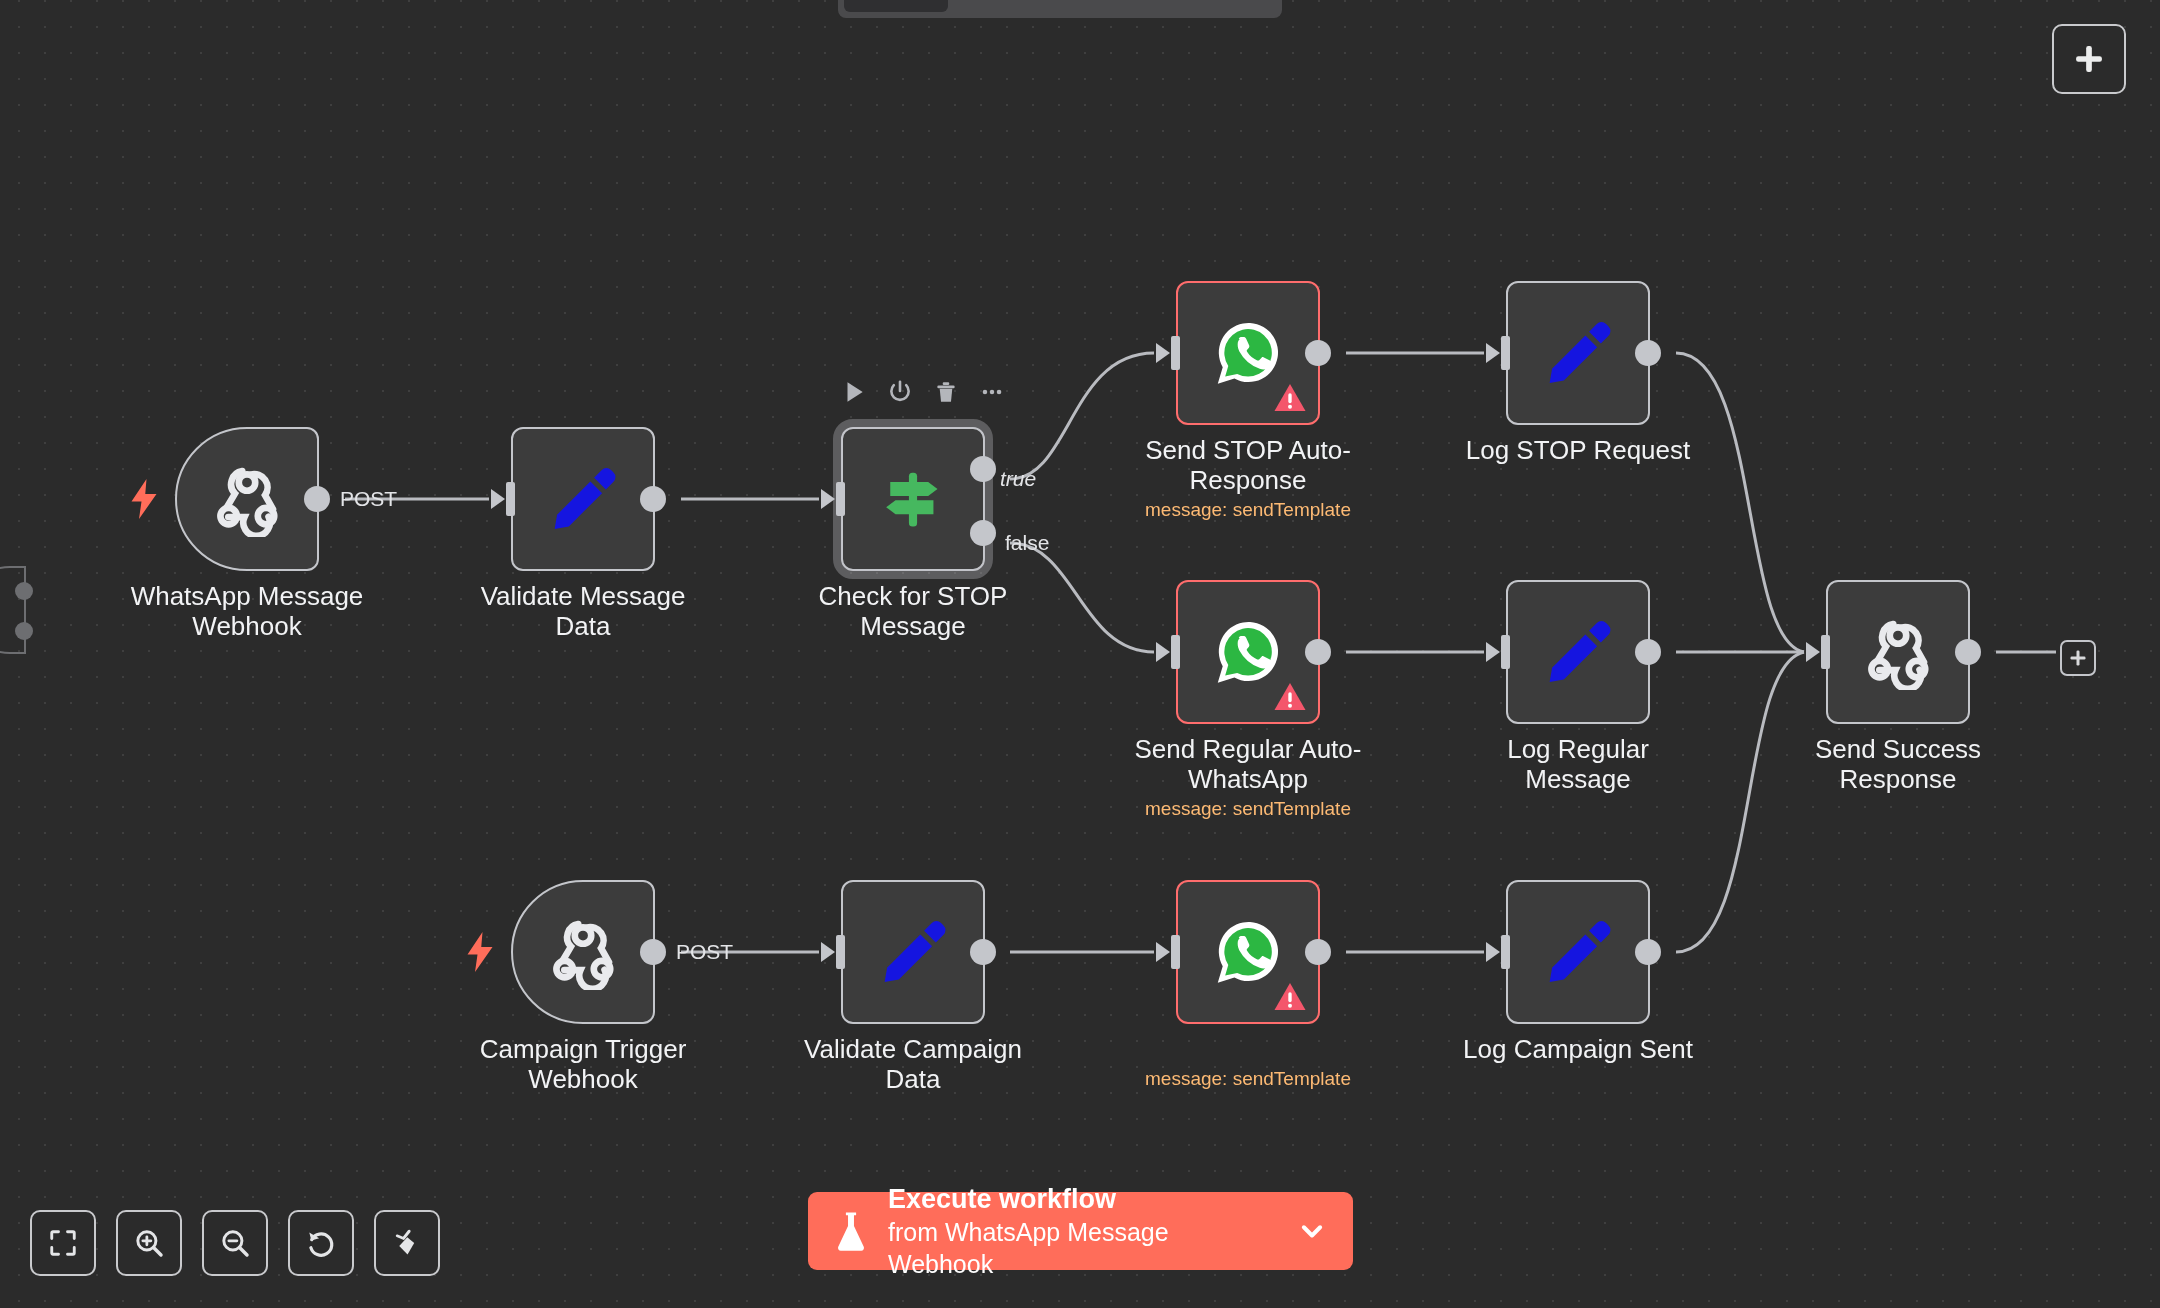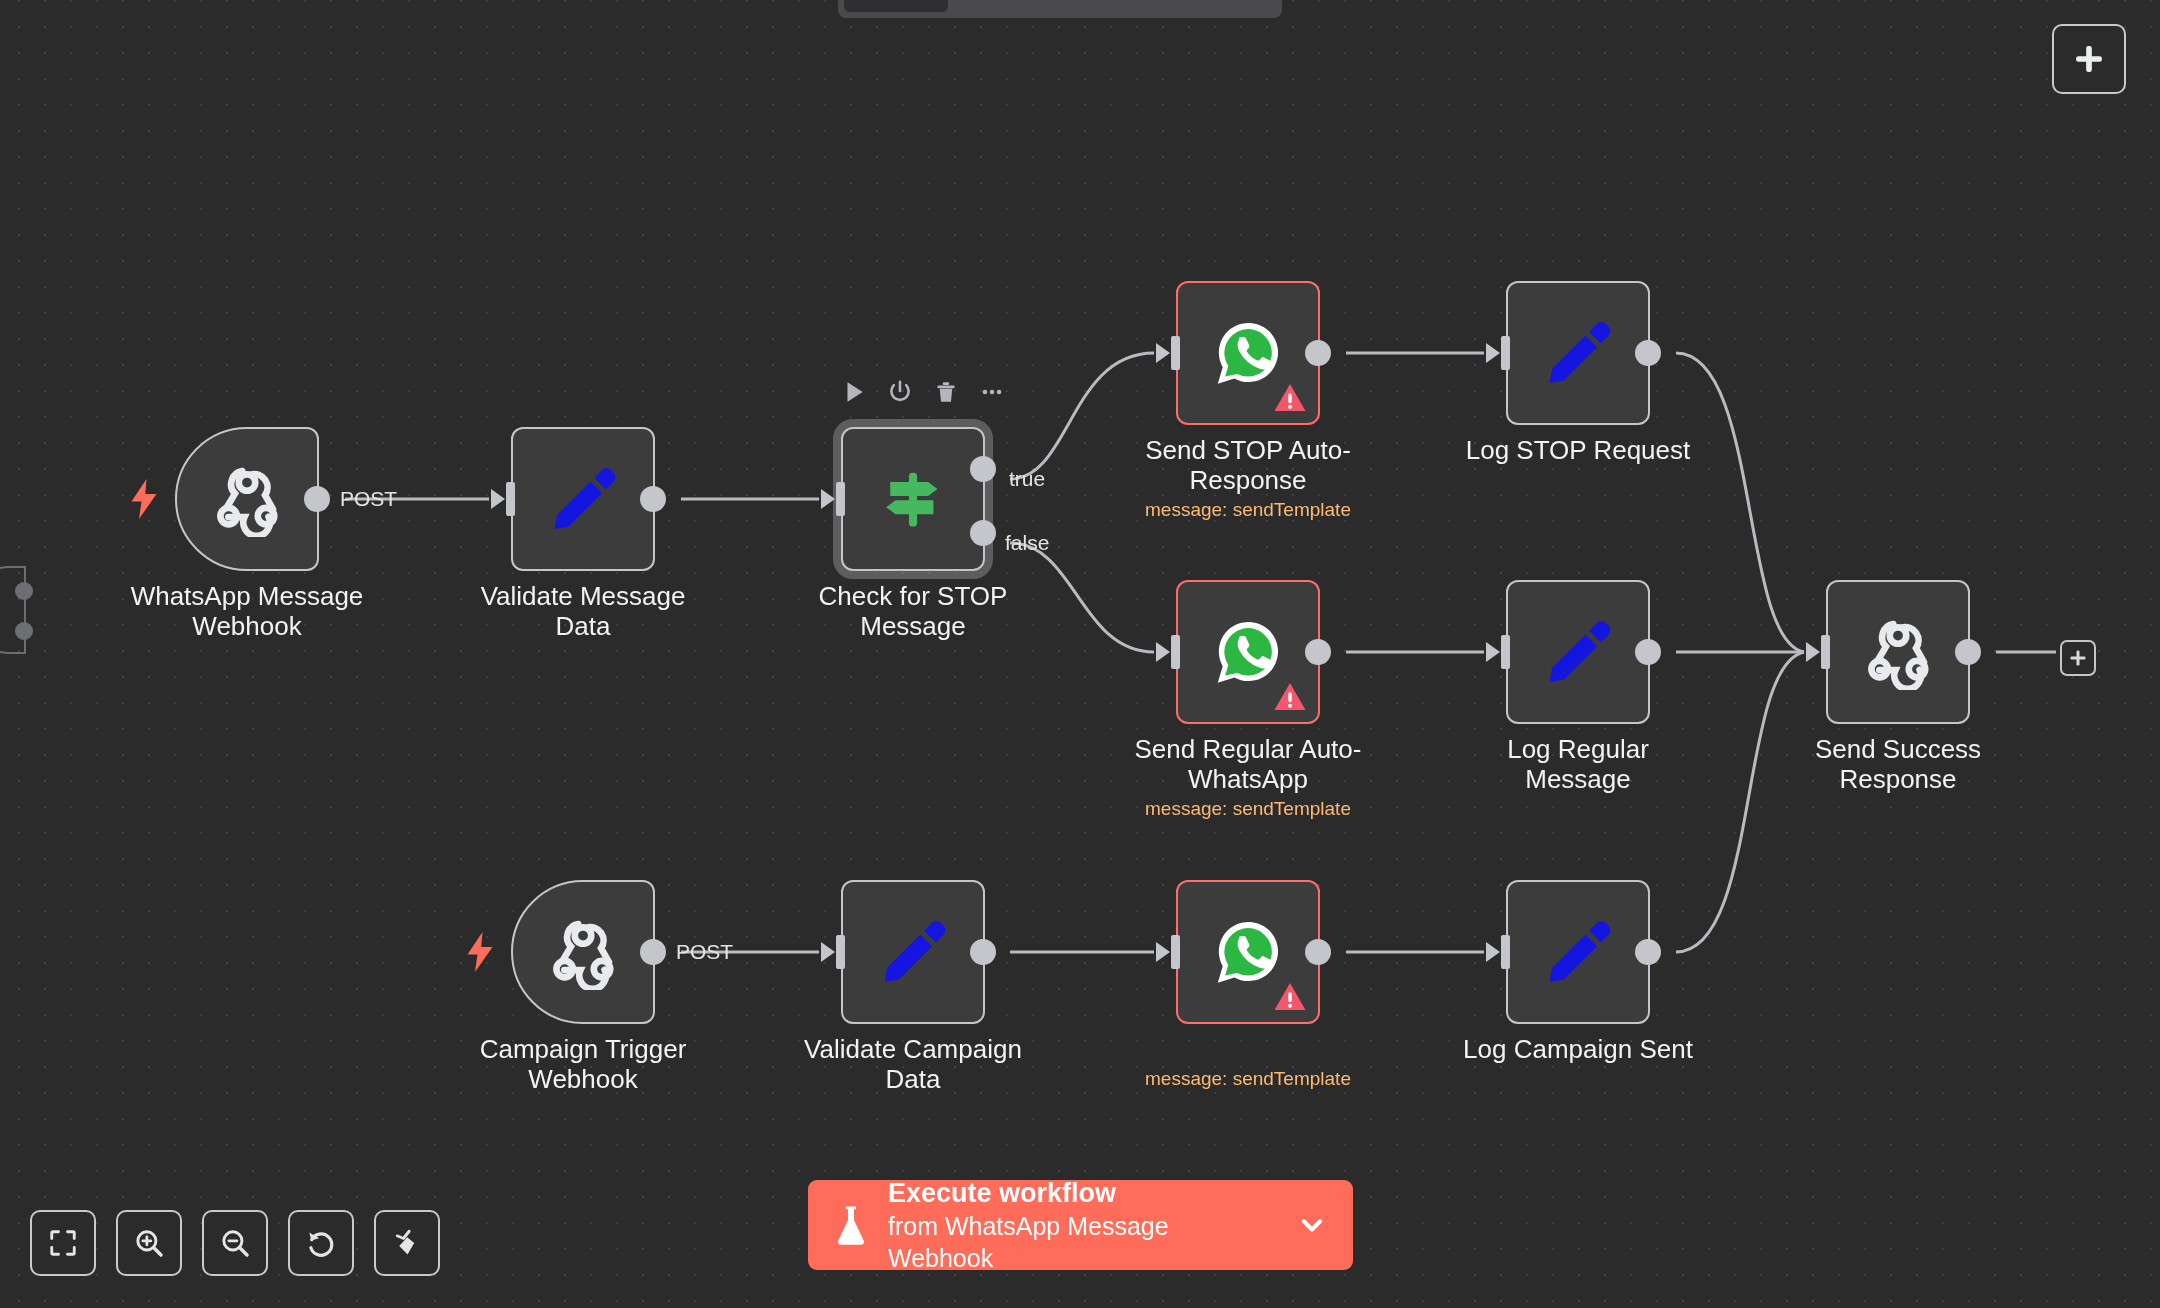--- a/index.html
+++ b/index.html
@@ -190,21 +190,21 @@
     left: 30px; bottom: 32px;
     display: flex; gap: 20px;
     z-index: 30;
   }
   #bottom-controls .ctrl-btn { position: relative; left:auto; top:auto; }
 
   
   #exec {
     position: absolute;
     left: 808px; bottom: 38px;
-    width: 545px; height: 90px;
+    width: 545px; height: 78px;
     background: #ff6d5a;
     border-radius: 9px;
     display: flex; align-items: center;
     padding: 0 26px;
     gap: 20px;
     z-index: 30;
   }
   #exec .flask { width: 34px; height: 44px; flex: 0 0 auto; }
   #exec .txt { flex: 1 1 auto; color:#fff; }
   #exec .l1 { font-size: 27px; font-weight: bold; line-height: 33px; }
@@ -357,21 +357,21 @@
         <i></i>
       </span>
     <svg width="70" height="70" viewBox="0 0 24 24">
       <rect x="10.6" y="3" width="2.8" height="18.4" rx="1.2" fill="#46b85f"></rect>
       <path d="M4.2 6.2 H17.2 L20.4 8.6 L17.2 11 H4.2 Z" fill="#46b85f"></path>
       <path d="M19.0 12.4 H6.0 L2.8 14.8 L6.0 17.2 H19.0 Z" fill="#46b85f"></path>
     </svg>
     <span class="out-dot t"></span>
     <span class="out-dot f"></span>
   </div>
-  <div class="port-label" style="left:168px; top:40px;">true</div>
+  <div class="port-label" style="left:159px; top:40px;font-style:italic;">true</div>
   <div class="port-label" style="left:164px; top:104px;">false</div>
   <div class="nlabel">Check for STOP Message</div>
 </div>
 
 <div class="node" style="left:1176px; top:281px;">
   <div class="nbox error">
     <span class="in-arrow">
         <b></b>
         <i></i>
       </span>

